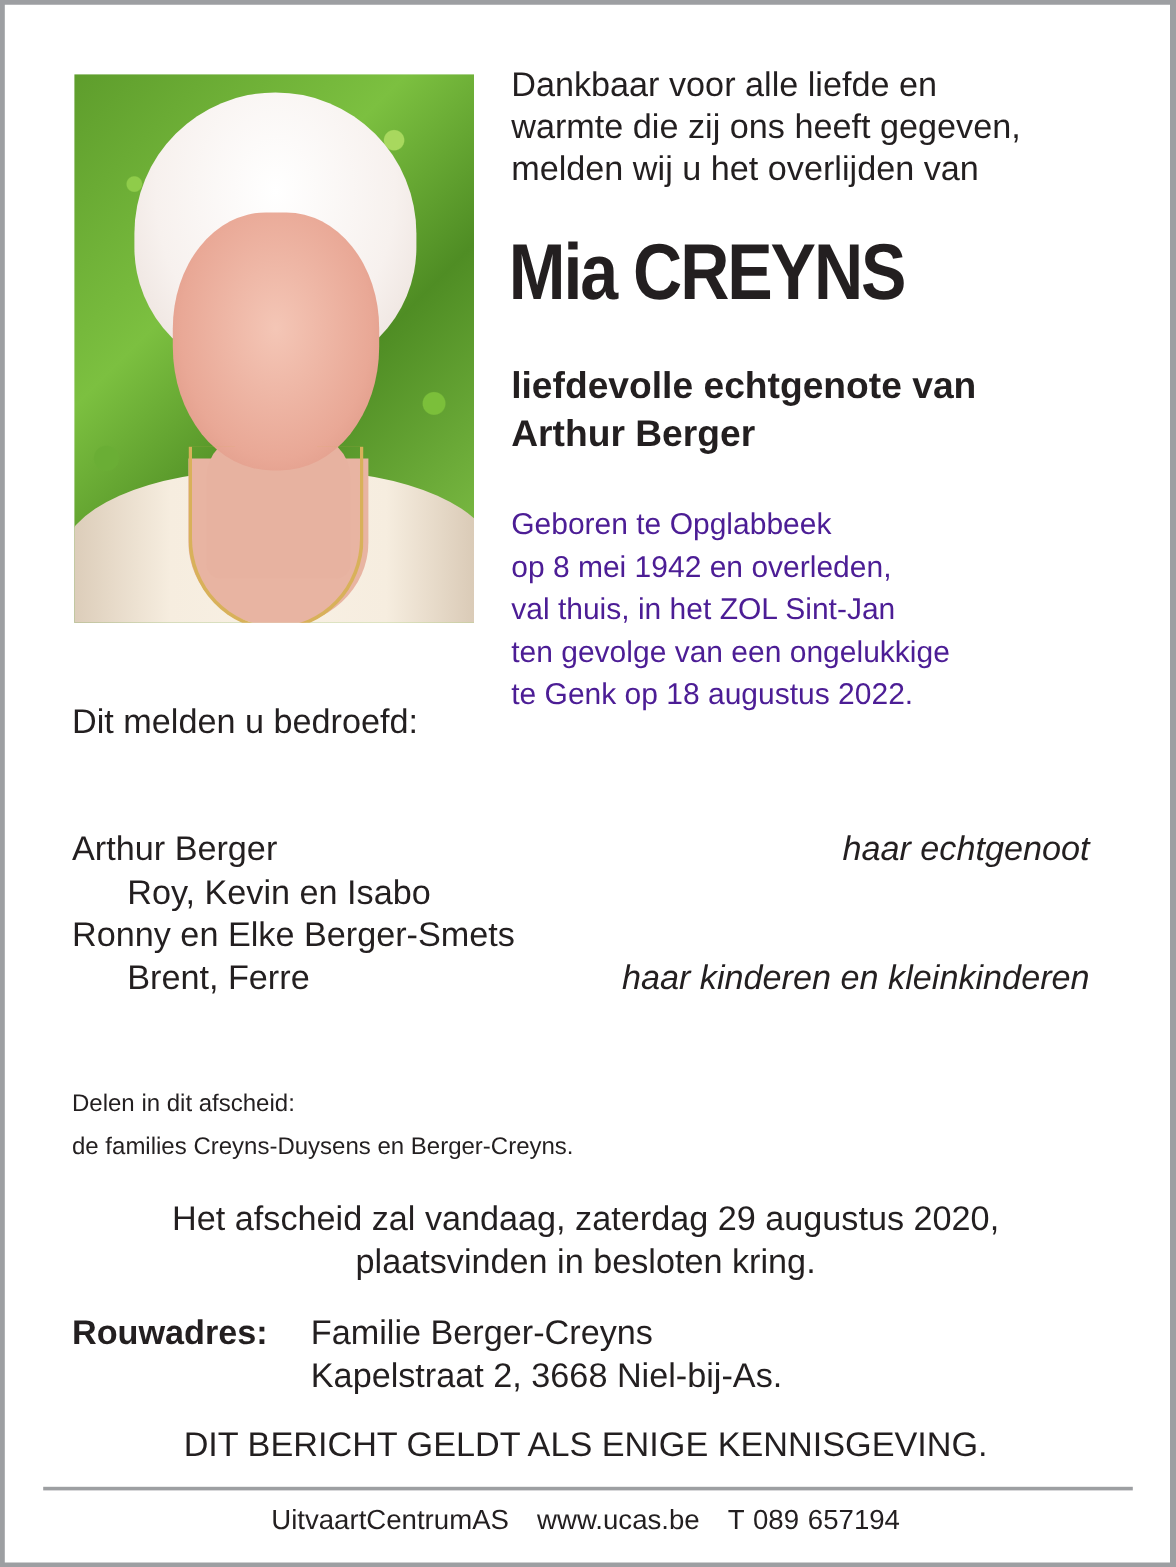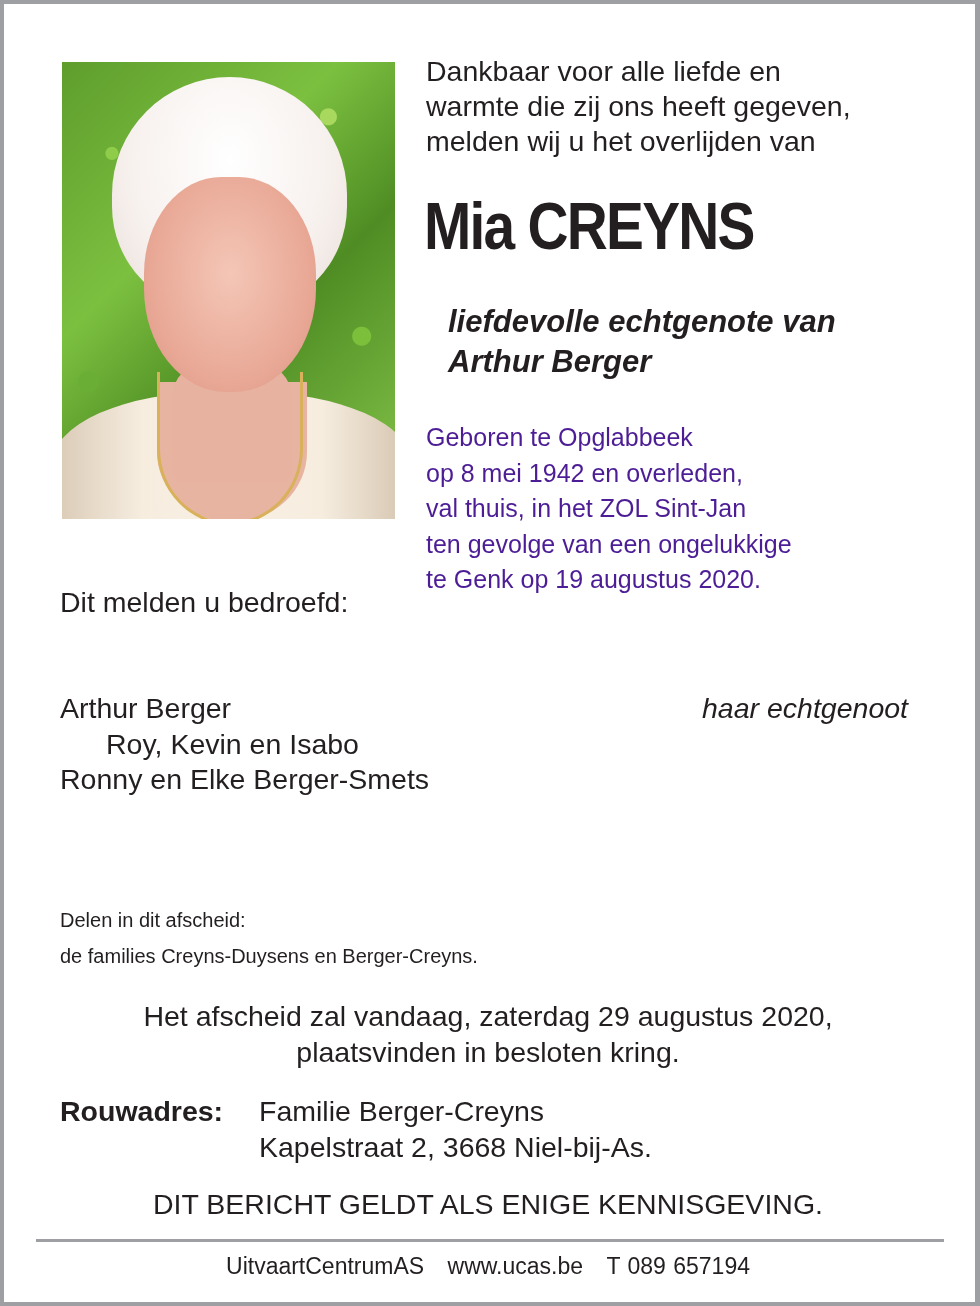--- a/index.html
+++ b/index.html
@@ -54,22 +54,22 @@
       position: absolute; left: 426px; top: 54px; width: 520px;
       font-size: 28.5px; line-height: 35px; color: #231f20;
     }
     .name {
       position: absolute; left: 424px; top: 188px;
       font-size: 66px; font-weight: bold; letter-spacing: -2px;
       line-height: 76px; color: #231f20;
       transform: scaleX(0.86); transform-origin: left center;
     }
     .spouse {
-      position: absolute; left: 448px; top: 302px; width: 520px;
-      font-size: 31px; font-weight: bold; line-height: 40px; color: #231f20; font-style: italic;
+      position: absolute; left: 426px; top: 302px; width: 520px;
+      font-size: 31px; font-weight: bold; line-height: 40px; color: #231f20;
     }
     .birth {
       position: absolute; left: 426px; top: 420px; width: 520px;
       font-size: 25px; line-height: 35.5px; color: #4c1d95;
     }
     .sad {
       position: absolute; left: 60px; top: 585px;
       font-size: 28.5px; line-height: 35px;
     }
     .family {
@@ -135,37 +135,41 @@
 <div class="spouse">
   <div>liefdevolle echtgenote van</div>
   <div>Arthur Berger</div>
 </div>
 
 <div class="birth">
   <div>Geboren te Opglabbeek</div>
   <div>op 8 mei 1942 en overleden,</div>
   <div>val thuis, in het ZOL Sint-Jan</div>
   <div>ten gevolge van een ongelukkige</div>
-  <div>te Genk op 19 augustus 2020.</div>
+  <div>te Genk op 18 augustus 2022.</div>
 </div>
 
 <div class="sad">Dit melden u bedroefd:</div>
 
 <div class="family">
   <div class="row">
     <span class="nm">Arthur Berger</span>
     <span class="rel">haar echtgenoot</span>
   </div>
   <div class="row indent">
     <span class="nm">Roy, Kevin en Isabo</span>
     <span class="rel"></span>
   </div>
   <div class="row">
     <span class="nm">Ronny en Elke Berger-Smets</span>
     <span class="rel"></span>
+  </div>
+  <div class="row indent">
+    <span class="nm">Brent, Ferre</span>
+    <span class="rel">haar kinderen en kleinkinderen</span>
   </div>
 </div>
 
 <div class="share">
   <div>Delen in dit afscheid:</div>
   <div>de families Creyns-Duysens en Berger-Creyns.</div>
 </div>
 
 <div class="ceremony">
   <div>Het afscheid zal vandaag, zaterdag 29 augustus 2020,</div>

